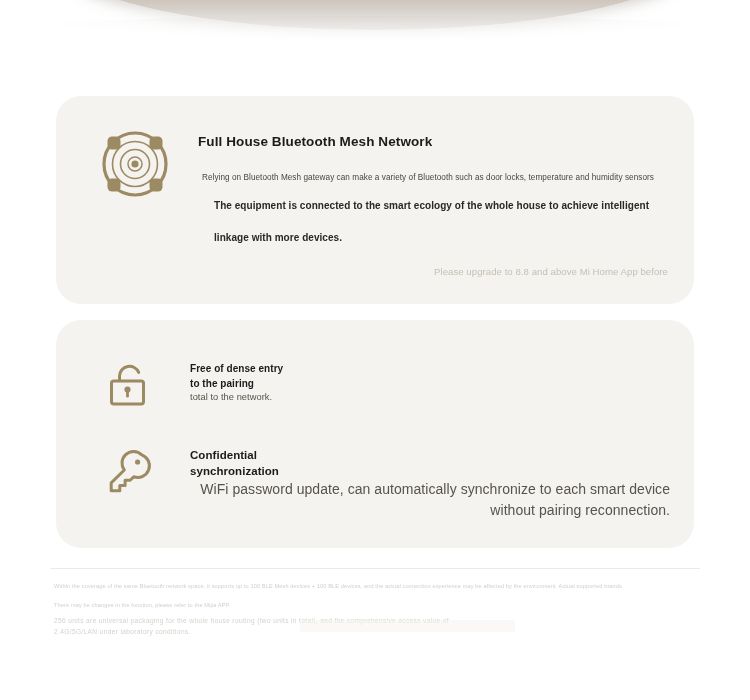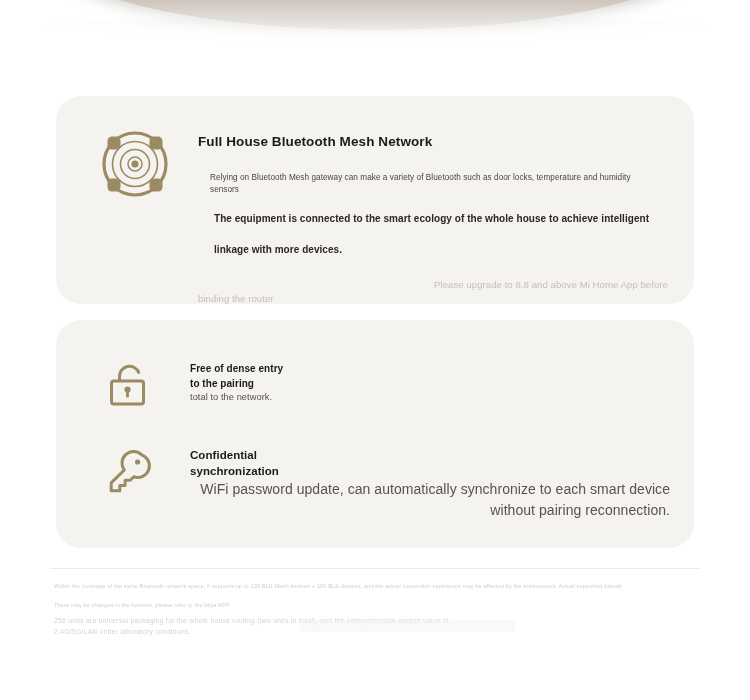--- a/index.html
+++ b/index.html
@@ -80,21 +80,21 @@
     font-size: 13.5px;
     font-weight: bold;
     color: #1b1b1b;
     letter-spacing: .1px;
     margin: 0;
     line-height: 1.2;
   }
   .sub-thin {
     font-size: 8.2px;
     color: #4a4642;
-    margin: 12px;
+    margin: 4px;
     line-height: 1.5;
     letter-spacing: .05px;
   }
   .body-md {
     font-size: 10px;
     font-weight: bold;
     color: #2a2724;
     margin: 16px;
     line-height: 1.55;
     letter-spacing: .05px;
@@ -205,21 +205,20 @@
       <rect x="49.5" y="50.5" width="13" height="13" rx="4.5" fill="#9c8a62"></rect>
     </svg>
   </span>
 
   <div class="feature" id="mesh-text">
     <h2 class="title-lg">Full House Bluetooth Mesh Network</h2>
     <p class="sub-thin gap-22">Relying on Bluetooth Mesh gateway can make a variety of Bluetooth such as door locks, temperature and humidity sensors</p>
     <p class="body-md gap-14">The equipment is connected to the smart ecology of the whole house to achieve intelligent</p>
     <p class="body-md">linkage with more devices.</p>
     <p class="muted gap-20">Please upgrade to 8.8 and above Mi Home App before</p>
-    <p class="muted">binding the router</p>
   </div>
 </section>
 
 <section class="card" id="card-access">
 
   <span class="icon-wrap" id="icon-lock">
     <svg width="42" height="48" viewBox="0 0 42 48" fill="none">
       <path d="M11.5 18.5 V14 a10 10 0 0 1 19.2 -3.6" stroke="#9c8a62" stroke-width="3" stroke-linecap="round" fill="none"></path>
       <rect x="3.5" y="19" width="32" height="23" rx="2.2" stroke="#9c8a62" stroke-width="3"></rect>
       <circle cx="19.5" cy="27.5" r="3.1" fill="#9c8a62"></circle>

